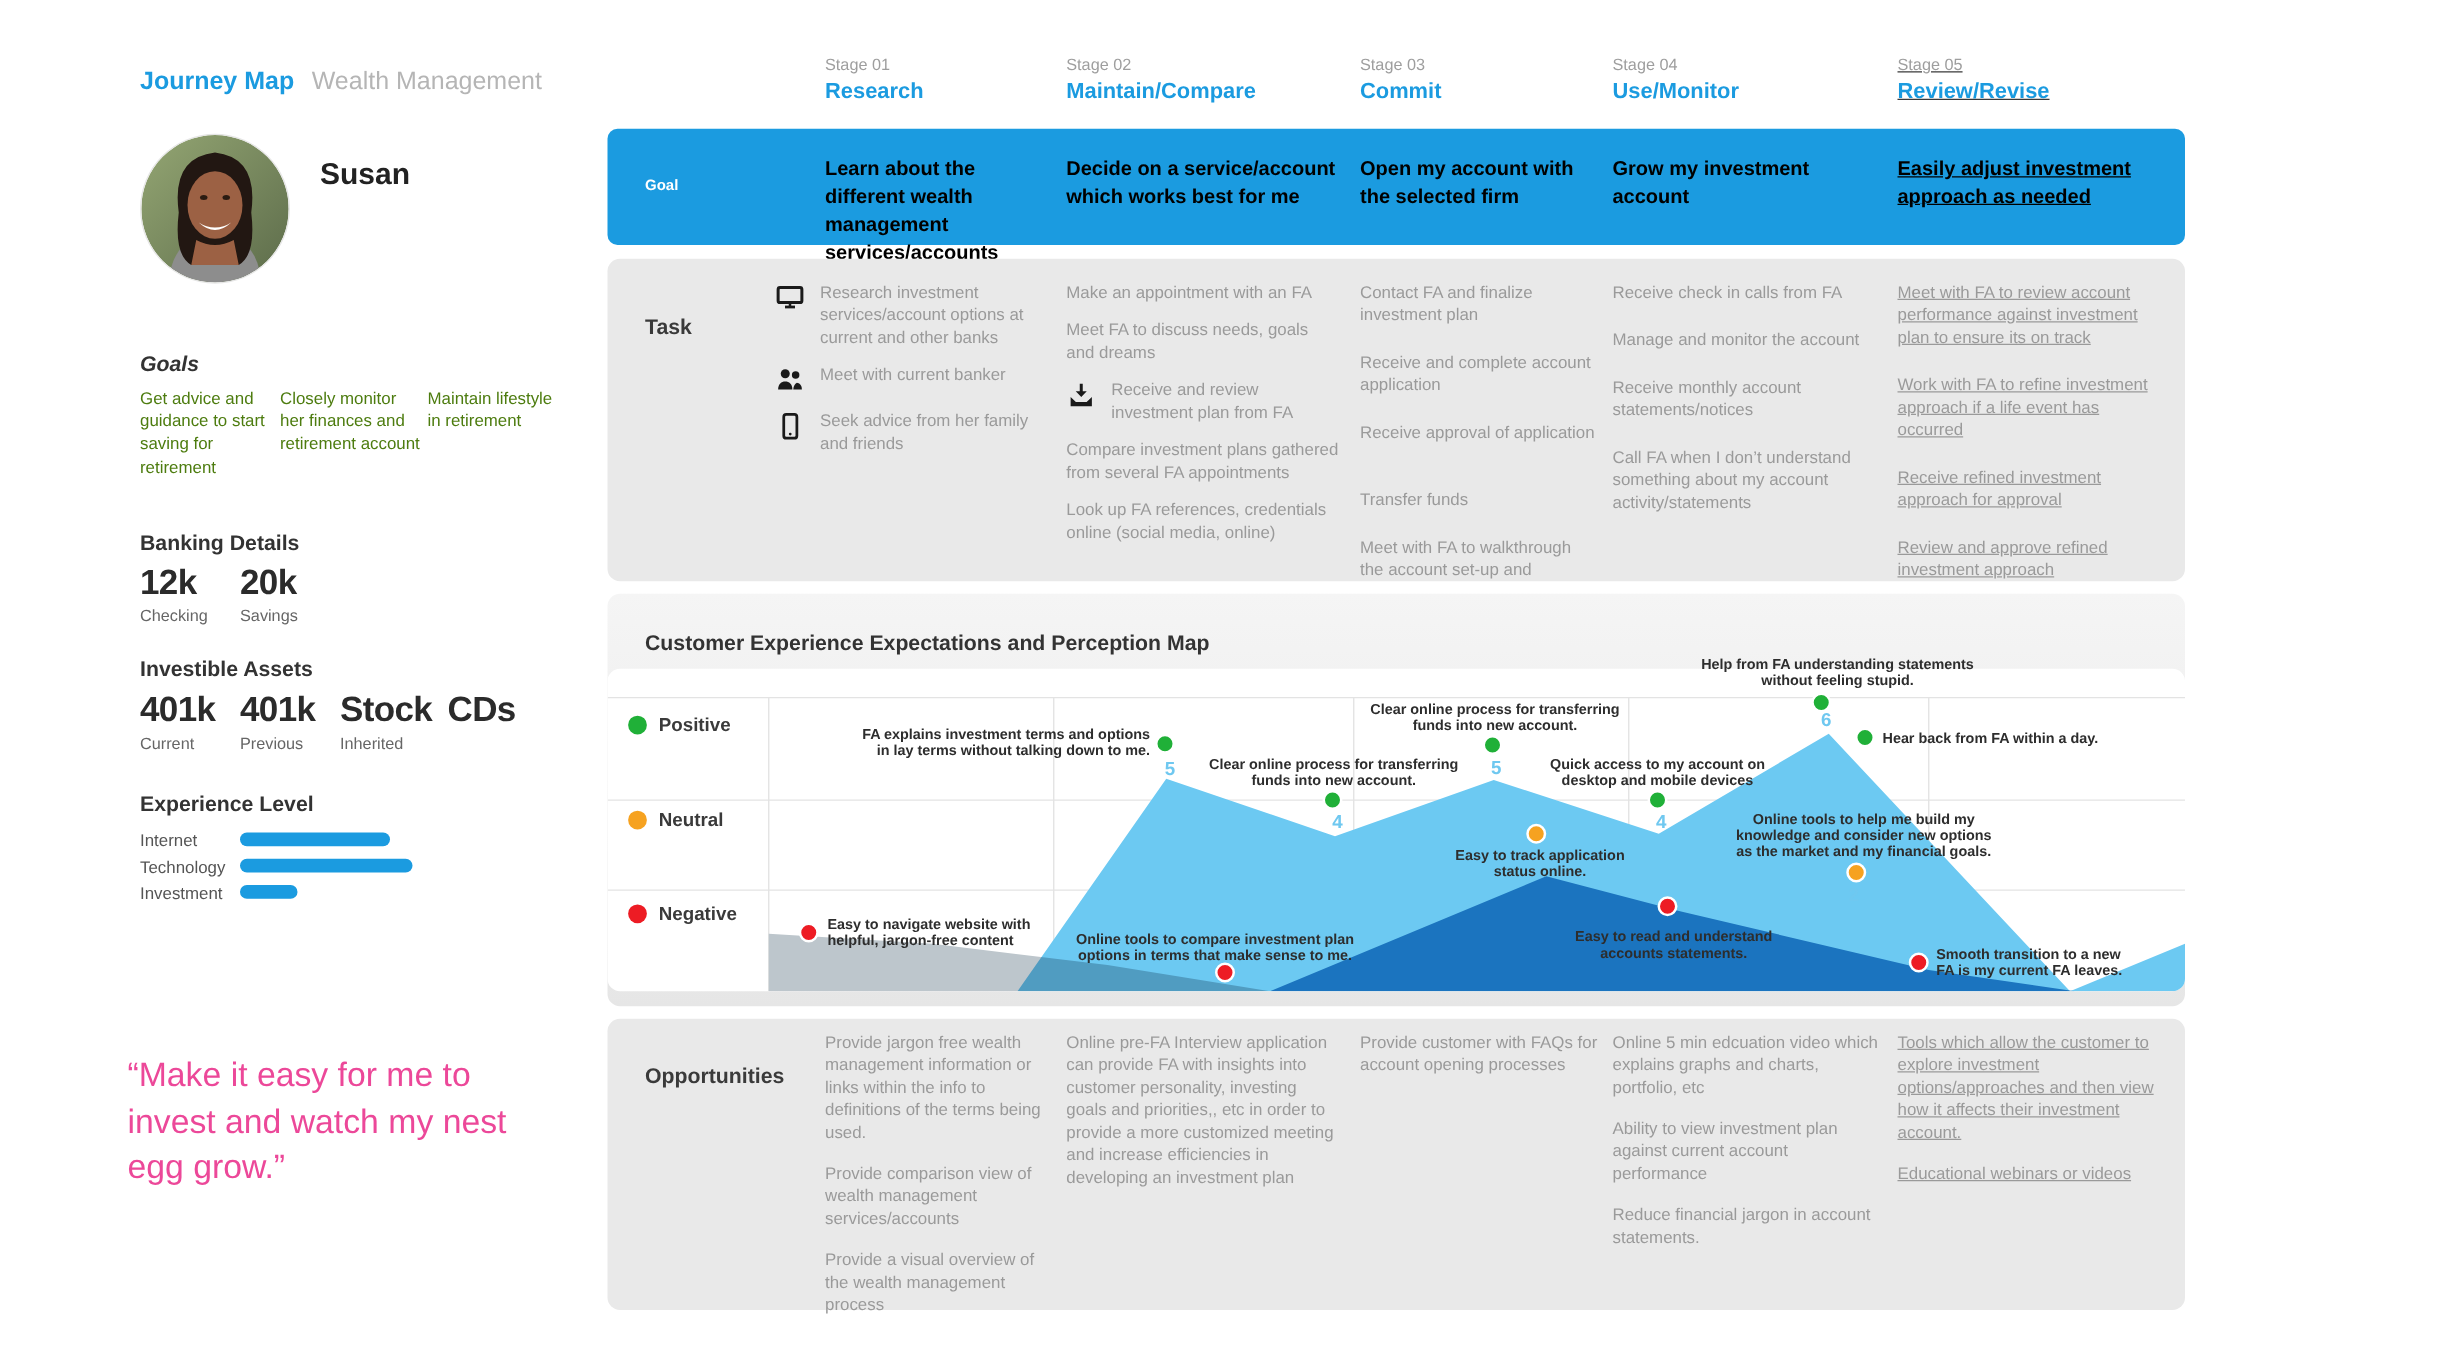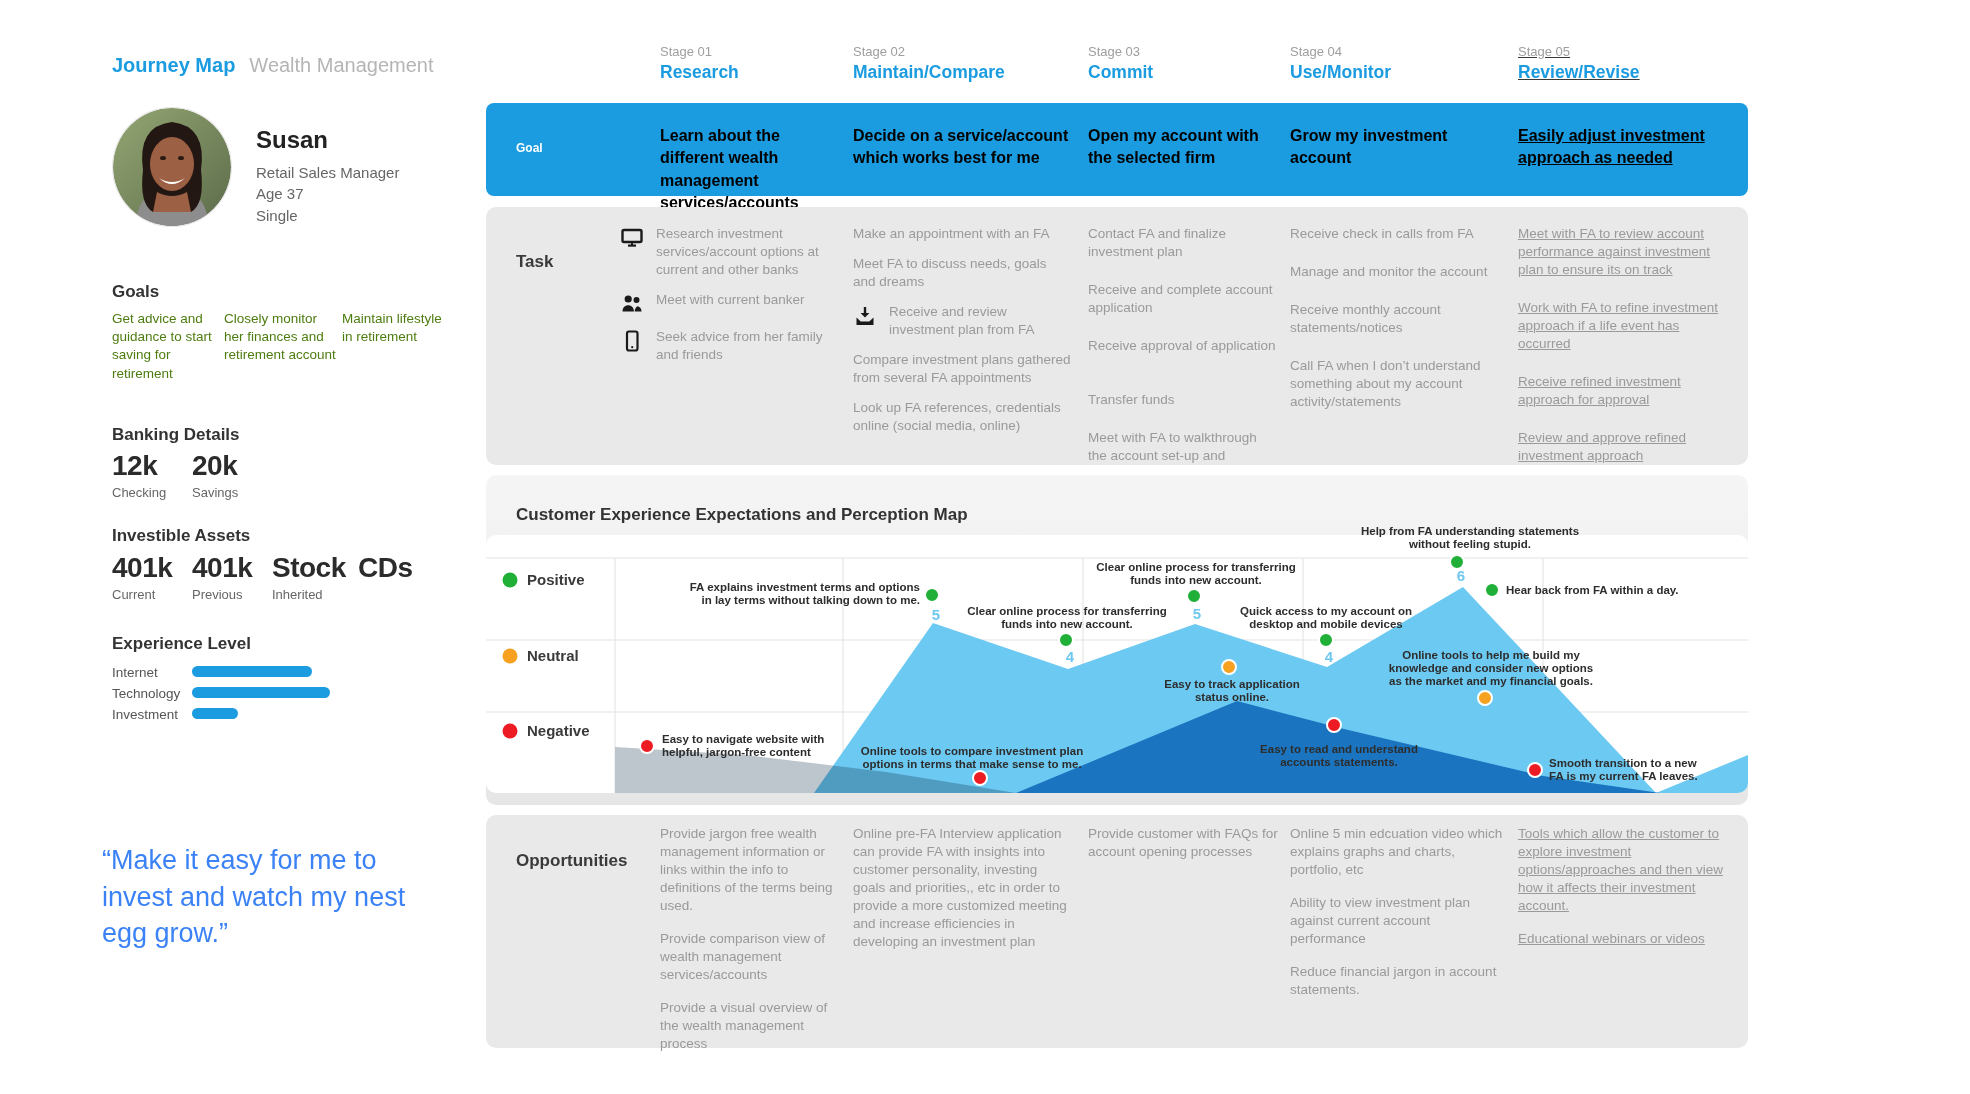--- a/index.html
+++ b/index.html
@@ -10,36 +10,36 @@
   #brandbar{position:absolute;left:112px;top:54px;font-size:20px;}
   #brand-title{color:#1b9be0;font-weight:bold;}
   #brand-subtitle{color:#b5b5b5;margin-left:14px;}
 
   
   #avatar{position:absolute;left:113px;top:108px;width:118px;height:118px;border-radius:50%;
           overflow:hidden;box-shadow:0 0 0 1px rgba(0,0,0,.10);}
   #persona-name{position:absolute;left:256px;top:126px;font-size:24px;font-weight:bold;color:#222;}
   #persona-details{position:absolute;left:256px;top:162px;font-size:15px;line-height:1.42;color:#666;white-space:pre-line;}
   .side-heading{position:absolute;left:112px;font-size:17px;font-weight:bold;color:#333;}
-  #goals-heading{top:282px;}
+  #goals-heading{top:282px;font-style:italic;}
   #persona-goals{position:absolute;left:112px;top:310px;width:360px;}
   .pgoal{position:absolute;top:0;font-size:13.5px;line-height:1.35;color:#4d7c0f;}
   #banking-heading{top:425px;}
   #banking-stats{position:absolute;left:112px;top:450px;}
   #assets-heading{top:526px;}
   #asset-stats{position:absolute;left:112px;top:552px;}
   .stat{display:inline-block;vertical-align:top;margin-right:22px;}
   .stat-value{font-size:28px;font-weight:bold;color:#2b2b2b;letter-spacing:-0.5px;}
   .stat-label{font-size:13px;color:#666;margin-top:3px;}
   #exp-heading{top:634px;}
   #exp-rows{position:absolute;left:112px;top:663px;width:260px;}
   .exp-row{position:relative;height:21px;}
   .exp-label{position:absolute;left:0;top:2px;font-size:13.5px;color:#555;}
   .exp-bar{position:absolute;left:80px;top:3px;height:11px;border-radius:6px;background:#1b9be0;}
-  #quote{position:absolute;left:102px;top:842px;width:335px;font-size:27px;line-height:1.36;color:#3b82f6;}
+  #quote{position:absolute;left:102px;top:842px;width:335px;font-size:27px;line-height:1.36;color:#ec4899;}
 
   
   .c0{left:174px;width:180px;} .c1{left:367px;width:218px;} .c2{left:602px;width:190px;}
   .c3{left:804px;width:214px;} .c4{left:1032px;width:212px;text-decoration:underline;}
   #stage-headers{position:absolute;left:486px;top:44px;width:1262px;height:52px;}
   .stage-head{position:absolute;top:0;}
   .stage-label{font-size:13px;color:#9e9e9e;}
   .stage-name{font-size:17.5px;font-weight:bold;color:#1b9be0;margin-top:3px;}
 
   
@@ -94,23 +94,20 @@
         <path d="M30 62 Q24 18 59 14 Q94 18 88 62 Q92 96 78 104 L40 104 Q26 96 30 62 Z" fill="#221712"></path>
         <ellipse cx="59" cy="56" rx="22" ry="27" fill="#9c6144"></ellipse>
         <ellipse cx="50" cy="50" rx="3" ry="2" fill="#2a1b12"></ellipse>
         <ellipse cx="68" cy="50" rx="3" ry="2" fill="#2a1b12"></ellipse>
         <path d="M46 70 Q59 82 72 70 Q66 74 59 74 Q52 74 46 70 Z" fill="#fff"></path>
         <path d="M40 104 L44 84 Q59 92 74 84 L78 104 Z" fill="#9c6144"></path>
       </g>
     </svg>
   </div>
   <div id="persona-name">Susan</div>
-  <div id="persona-details">Retail Sales Manager
-Age 37
-Single</div>
 
   <div id="goals-heading" class="side-heading">Goals</div>
   <div id="persona-goals">
       <div class="pgoal" style="left: 0px; width: 100px;">Get advice and guidance to start saving for retirement</div>
       <div class="pgoal" style="left: 112px; width: 112px;">Closely monitor her finances and retirement account</div>
       <div class="pgoal" style="left: 230px; width: 110px;">Maintain lifestyle in retirement</div>
     </div>
 
   <div id="banking-heading" class="side-heading">Banking Details</div>
   <div id="banking-stats"><div class="stat" style="width: 58px;"><div class="stat-value">12k</div><div class="stat-label">Checking</div></div><div class="stat" style="width: 58px;"><div class="stat-value">20k</div><div class="stat-label">Savings</div></div></div>

